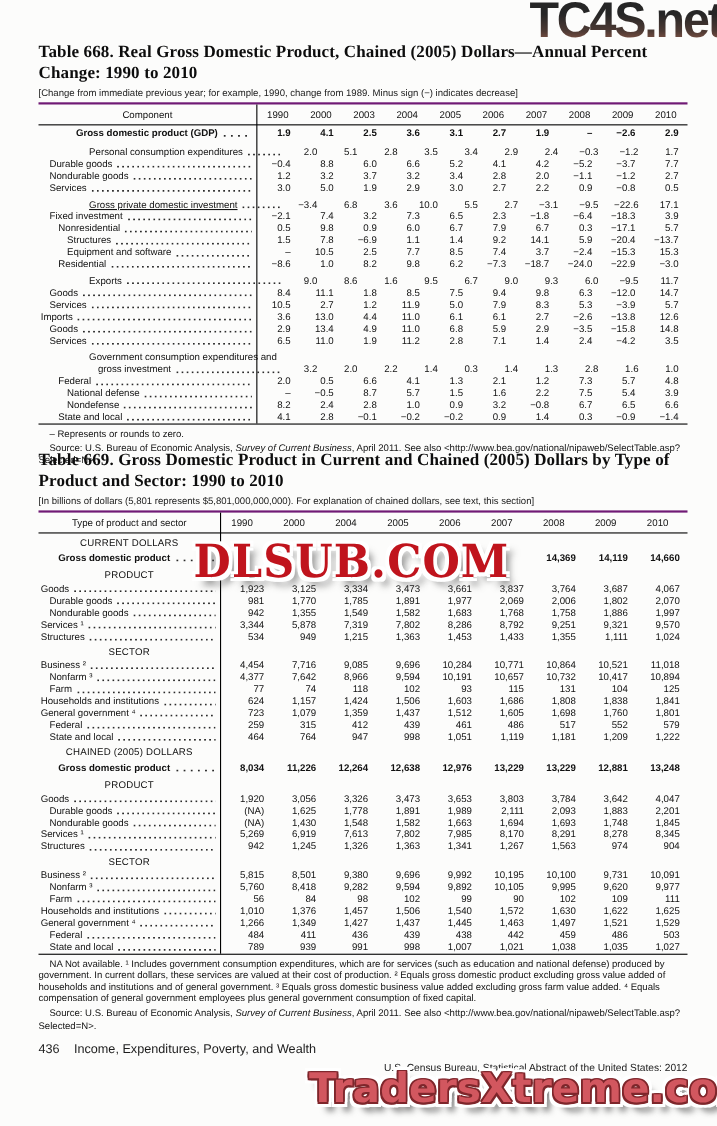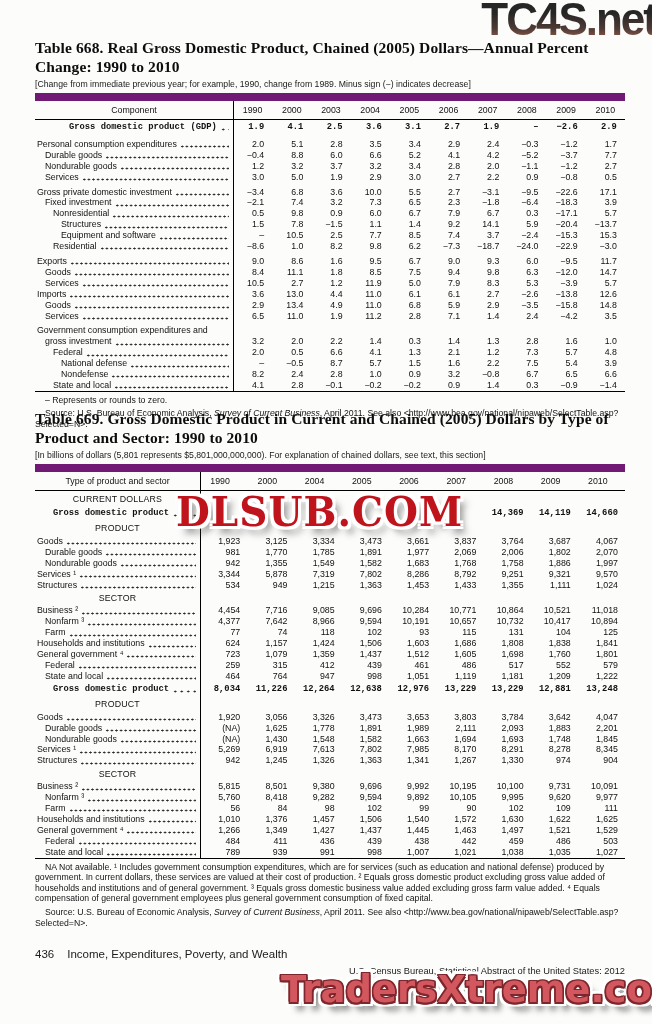--- a/index.html
+++ b/index.html
@@ -9,32 +9,32 @@
 
   
   .tbl{position:absolute;left:35px;width:590px;}
   .t668{top:38px;}
   .t669{top:409px;}
   .tbl h2{margin:0 0 3px 0;font-family:"Liberation Serif",serif;font-weight:700;
           font-size:15.5px;line-height:19px;color:#0d0d0d;letter-spacing:.1px;width:578px;}
   .note{margin:0 0 4px 0;font-size:8.7px;line-height:10px;color:#1a1a1a;}
 
   
-  .grid{position:relative;border-top:8px solid #701a75;border-bottom:1.4px solid #000;background:transparent;}
+  .grid{position:relative;border-top:2px solid #701a75;border-bottom:1.4px solid #000;background:transparent;}
   .vline{position:absolute;top:0;bottom:0;width:1px;background:#000;}
   .t668 .vline{left:198px;}
   .t669 .vline{left:165px;}
   .hrow{display:flex;align-items:center;height:18px;border-bottom:1px solid #000;font-size:8.8px;}
   .hrow .lab{text-align:center;}
   .hrow .cell{text-align:center;padding-right:0;font-size:8.8px;}
   .lab{width:198px;box-sizing:border-box;}
   .t669 .lab{width:165px;}
   .row{display:flex;align-items:flex-end;font-size:8.8px;line-height:10.9px;min-height:10.9px;}
-  .row.gap{margin-top:4px;}
-  .row.bold{font-weight:bold;padding:2px 0;font-family:Liberation Mono, monospace;}
+  .row.gap{margin-top:4px;margin-left:44px;}
+  .row.bold{font-weight:bold;padding:2px 0;}
   .labwrap{width:198px;box-sizing:border-box;display:flex;flex-direction:column;}
   .t669 .labwrap{width:165px;}
   .labline{display:flex;align-items:flex-end;}
   .lbl{white-space:nowrap;}
   .dots{flex:1 1 auto;min-width:6px;height:3px;margin:0 4px 1.5px 3px;align-self:flex-end;
         background-image:radial-gradient(circle,#2a2a2a 0.9px,transparent 1.1px);
         background-size:4.6px 3px;background-repeat:repeat-x;background-position:left bottom;}
   .dots.wide{background-size:6.5px 3px;}
   .cell{width:39.2px;box-sizing:border-box;text-align:right;padding-right:8px;white-space:nowrap;}
   .t669 .cell{width:47.22px;padding-right:7px;}
@@ -186,21 +186,21 @@
           <div class="cell">3.0</div>
           <div class="cell">2.7</div>
           <div class="cell">2.2</div>
           <div class="cell">0.9</div>
           <div class="cell">−0.8</div>
           <div class="cell">0.5</div>
         </div>
         <div class="row gap">
           <div class="labwrap">
             <div class="labline">
-              <div class="lbl" style="padding-left: 2px;">Gross private domestic investment</div>
+              <div class="lbl" style="padding-left: 2px; text-decoration: underline;">Gross private domestic investment</div>
               <div class="dots"></div>
             </div>
           </div>
           <div class="cell">−3.4</div>
           <div class="cell">6.8</div>
           <div class="cell">3.6</div>
           <div class="cell">10.0</div>
           <div class="cell">5.5</div>
           <div class="cell">2.7</div>
           <div class="cell">−3.1</div>
@@ -246,21 +246,21 @@
         </div>
         <div class="row">
           <div class="labwrap">
             <div class="labline">
               <div class="lbl" style="padding-left: 26px;">Structures</div>
               <div class="dots"></div>
             </div>
           </div>
           <div class="cell">1.5</div>
           <div class="cell">7.8</div>
-          <div class="cell">−1.5</div>
+          <div class="cell">−6.9</div>
           <div class="cell">1.1</div>
           <div class="cell">1.4</div>
           <div class="cell">9.2</div>
           <div class="cell">14.1</div>
           <div class="cell">5.9</div>
           <div class="cell">−20.4</div>
           <div class="cell">−13.7</div>
         </div>
         <div class="row">
           <div class="labwrap">
@@ -744,20 +744,23 @@
           <div class="cell">464</div>
           <div class="cell">764</div>
           <div class="cell">947</div>
           <div class="cell">998</div>
           <div class="cell">1,051</div>
           <div class="cell">1,119</div>
           <div class="cell">1,181</div>
           <div class="cell">1,209</div>
           <div class="cell">1,222</div>
         </div>
+        <div class="srow">
+          <div class="sec">CHAINED (2005) DOLLARS</div>
+        </div>
         <div class="row bold">
           <div class="labwrap">
             <div class="labline">
               <div class="lbl" style="padding-left: 18px;">Gross domestic product</div>
               <div class="dots wide"></div>
             </div>
           </div>
           <div class="cell">8,034</div>
           <div class="cell">11,226</div>
           <div class="cell">12,264</div>
@@ -845,21 +848,21 @@
               <div class="lbl" style="padding-left: 2px;">Structures</div>
               <div class="dots"></div>
             </div>
           </div>
           <div class="cell">942</div>
           <div class="cell">1,245</div>
           <div class="cell">1,326</div>
           <div class="cell">1,363</div>
           <div class="cell">1,341</div>
           <div class="cell">1,267</div>
-          <div class="cell">1,330</div>
+          <div class="cell">1,563</div>
           <div class="cell">974</div>
           <div class="cell">904</div>
         </div>
         <div class="srow">
           <div class="sec">SECTOR</div>
         </div>
         <div class="row">
           <div class="labwrap">
             <div class="labline">
               <div class="lbl" style="padding-left: 2px;">Business ²</div>

